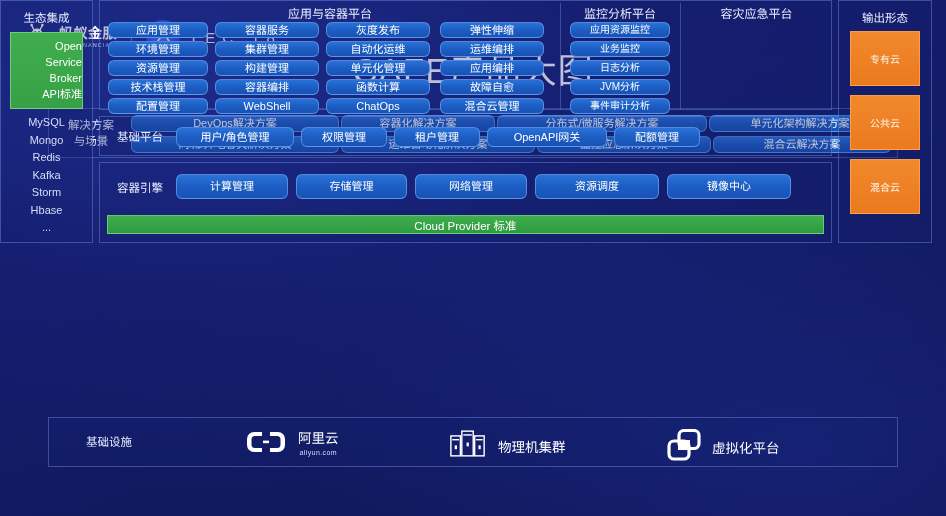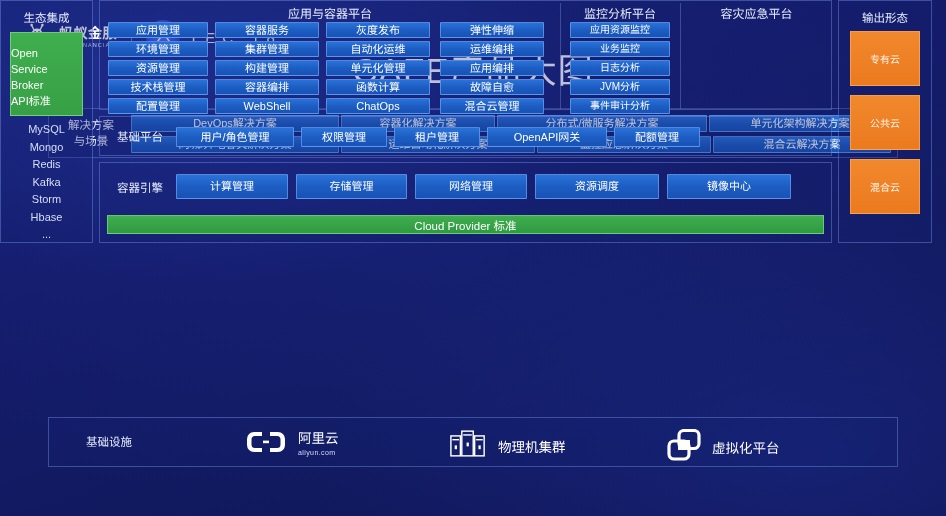--- a/index.html
+++ b/index.html
@@ -47,21 +47,21 @@
     box-sizing:border-box;
   }
   .rowlabel{
     color:#e8edff;font-size:11.5px;text-align:center;line-height:1.35;
   }
   .chip{
     background:linear-gradient(180deg,#2a72d8 0%,#1d5ec4 48%,#1852b4 100%);
     border:1px solid rgba(130,180,255,.55);
     color:#ffffff;font-size:11px;
     display:flex;align-items:center;justify-content:center;
-    box-sizing:border-box;border-radius:1px;
+    box-sizing:border-box;border-radius:6px;
     text-align:center;line-height:1;
   }
   .chip.sm{font-size:10px;}
 
   
   #solutions{left:48px;top:108px;width:850px;height:50px;}
   #sol-label{position:absolute;left:8px;top:9px;width:68px;}
   .sol-row{position:absolute;display:flex;gap:2px;}
   .sol-row .chip{height:17px;}
 
@@ -70,21 +70,21 @@
 
   .mpanel{
     position:absolute;border:1px solid rgba(120,150,230,.42);
     background:rgba(20,32,112,.28);box-sizing:border-box;
   }
   #eco{left:0;top:0;width:93px;height:243px;}
   #eco h4{margin:0;padding:8px 0 7px;text-align:center;color:#e8edff;font-size:11.5px;font-weight:400;}
   #eco-green{
     margin:0 9px;background:linear-gradient(180deg,#3fae4e 0%,#37a046 100%);
     border:1px solid rgba(150,230,160,.6);
-    padding:12px 0 6px;text-align:left;
+    padding:5px 0 6px;text-align:right;
   }
   #eco-green div{color:#ffffff;font-size:11px;line-height:16px;}
   #eco-list{padding-top:5px;text-align:center;}
   #eco-list div{color:#d6def8;font-size:11px;line-height:17.5px;}
 
   #platforms{left:99px;top:0;width:733px;height:110px;}
   .plat-head{
     position:absolute;top:3px;color:#e8edff;font-size:12px;text-align:center;
   }
   .plat-col{position:absolute;display:flex;flex-direction:column;gap:3px;}
@@ -280,21 +280,21 @@
       <h4>输出形态</h4>
       <div class="ocard">专有云</div>
       <div class="ocard">公共云</div>
       <div class="ocard">混合云</div>
     </div>
   </div>
 
   <div class="panel" id="infra">
     <div class="rowlabel">基础设施</div>
 
-    <div class="infra-item" style="left:196px;">
+    <div class="infra-item" style="left:196px;text-align:center;">
       <span>
         <svg viewBox="0 0 42 26" width="42" height="26">
           <path d="M17 3 H9 A7 7 0 0 0 2 10 V16 A7 7 0 0 0 9 23 H17 V19 H10 A3.5 3.5 0 0 1 6.5 15.5 V10.5 A3.5 3.5 0 0 1 10 7 H17 Z" fill="#ffffff"></path>
           <path d="M25 3 H33 A7 7 0 0 1 40 10 V16 A7 7 0 0 1 33 23 H25 V19 H32 A3.5 3.5 0 0 0 35.5 15.5 V10.5 A3.5 3.5 0 0 0 32 7 H25 Z" fill="#ffffff"></path>
           <rect x="18" y="11.6" width="6" height="2.6" fill="#ffffff"></rect>
         </svg>
       </span>
       <span style="display:flex;flex-direction:column;line-height:1;">
         <span class="txt">阿里云</span>
         <span style="font-size:7px;color:#d7deff;margin-top:3px;letter-spacing:.4px;">aliyun.com</span>

